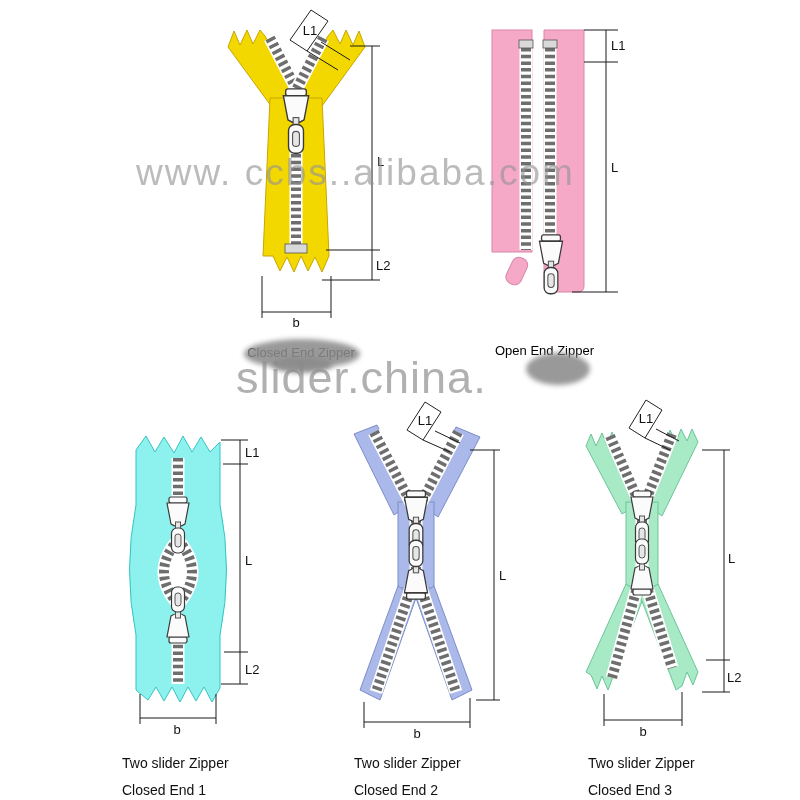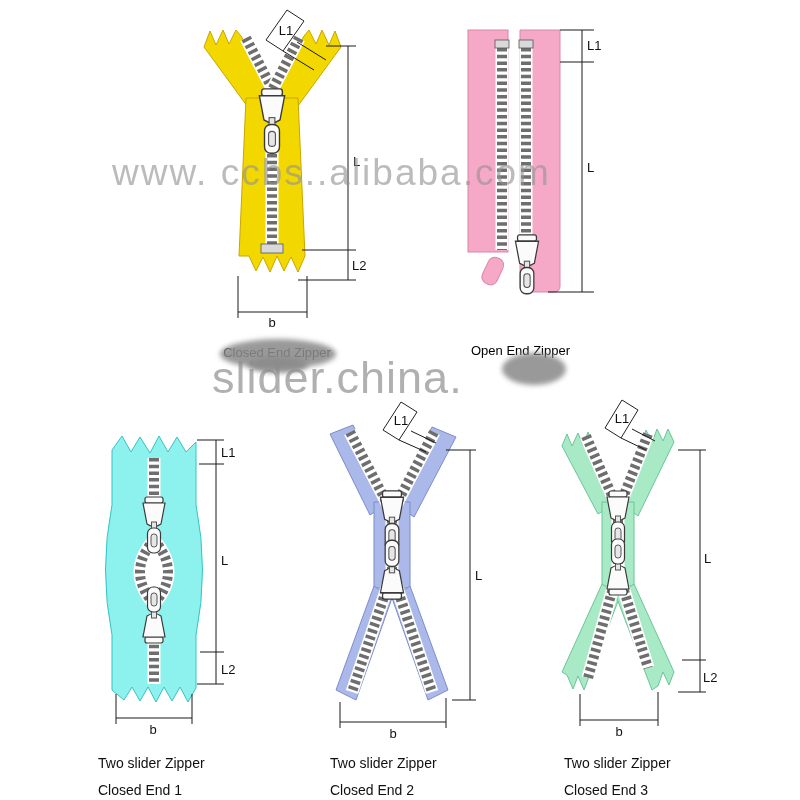--- a/index.html
+++ b/index.html
@@ -1,17 +1,17 @@
 <!DOCTYPE html>
 <html><head>
 <meta charset="utf-8">
 <style>
   * { margin:0; padding:0; box-sizing:border-box; }
   html,body { width:800px; height:800px; background:#fff; font-family:"Liberation Sans",sans-serif; }
-  .stage { position:relative; width:720px; height:800px; background:#fff; overflow:hidden; }
+  .stage { position:relative; width:720px; height:800px; background:#fff; overflow:hidden;margin-left:24px; }
   .art { position:absolute; left:0; top:0; z-index:1; }
   .caption { position:absolute; z-index:2; color:#000000; font-size:13px; text-align:center; }
   .caption2 { position:absolute; z-index:2; color:#101010; font-size:14px; text-align:left; line-height:27px; }
   .watermark { position:absolute; z-index:4; color:#939393; white-space:nowrap; }
   .wm-top { left:112px; top:152px; font-size:37px; letter-spacing:2px; opacity:.62; }
   .wm-mid { left:212px; top:352px; font-size:45px; letter-spacing:1px; opacity:.72; }
   .wm-bot { left:148px; top:528px; font-size:39px; letter-spacing:5px; opacity:.60; }
   .blob { position:absolute; z-index:5; background:#8b8b8b; border-radius:50%; filter:blur(2.5px); opacity:.88; }
   text.dim { font-family:"Liberation Sans",sans-serif; font-size:13px; fill:#111; }
   .dimline { stroke:#1a1a1a; stroke-width:1; fill:none; }

